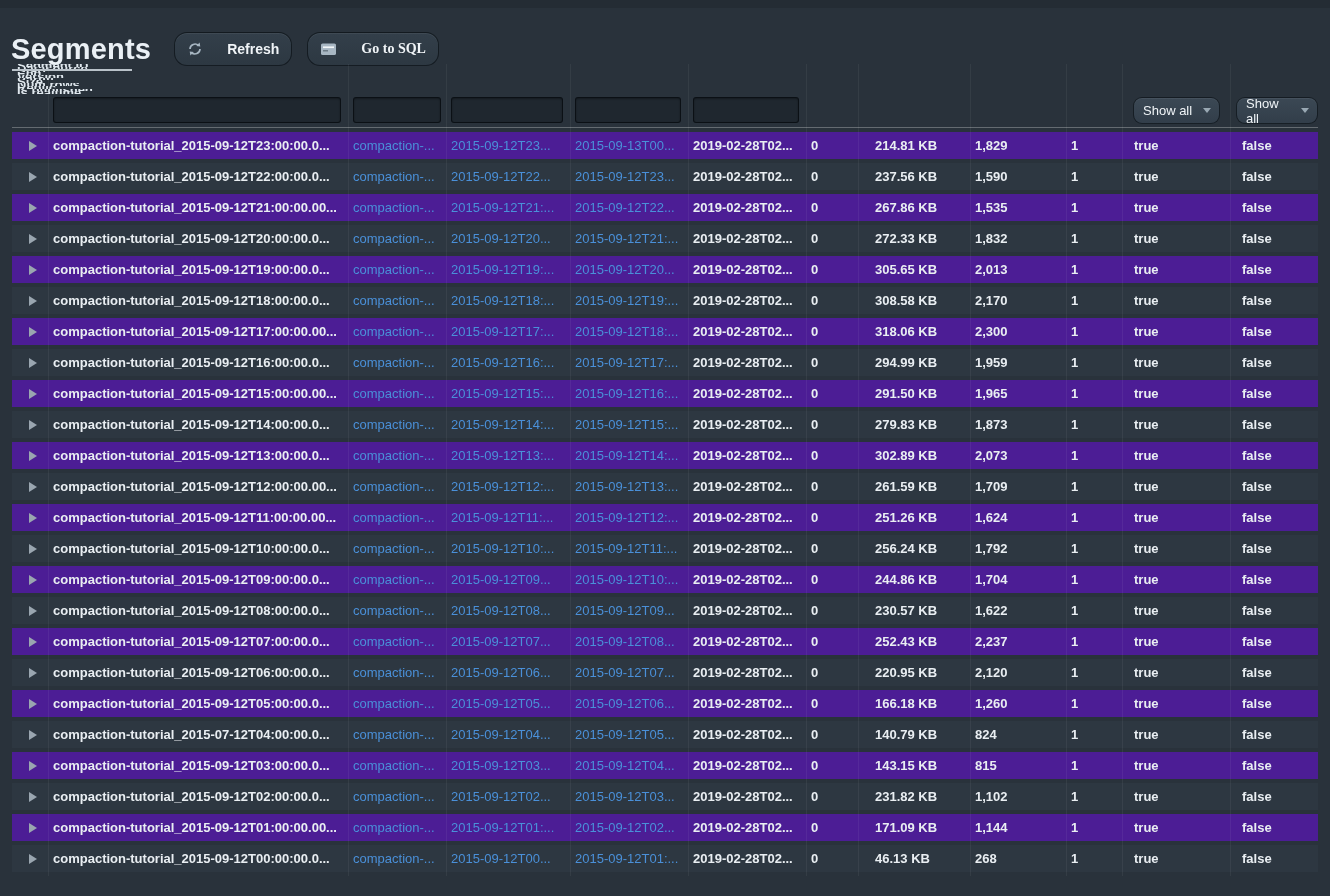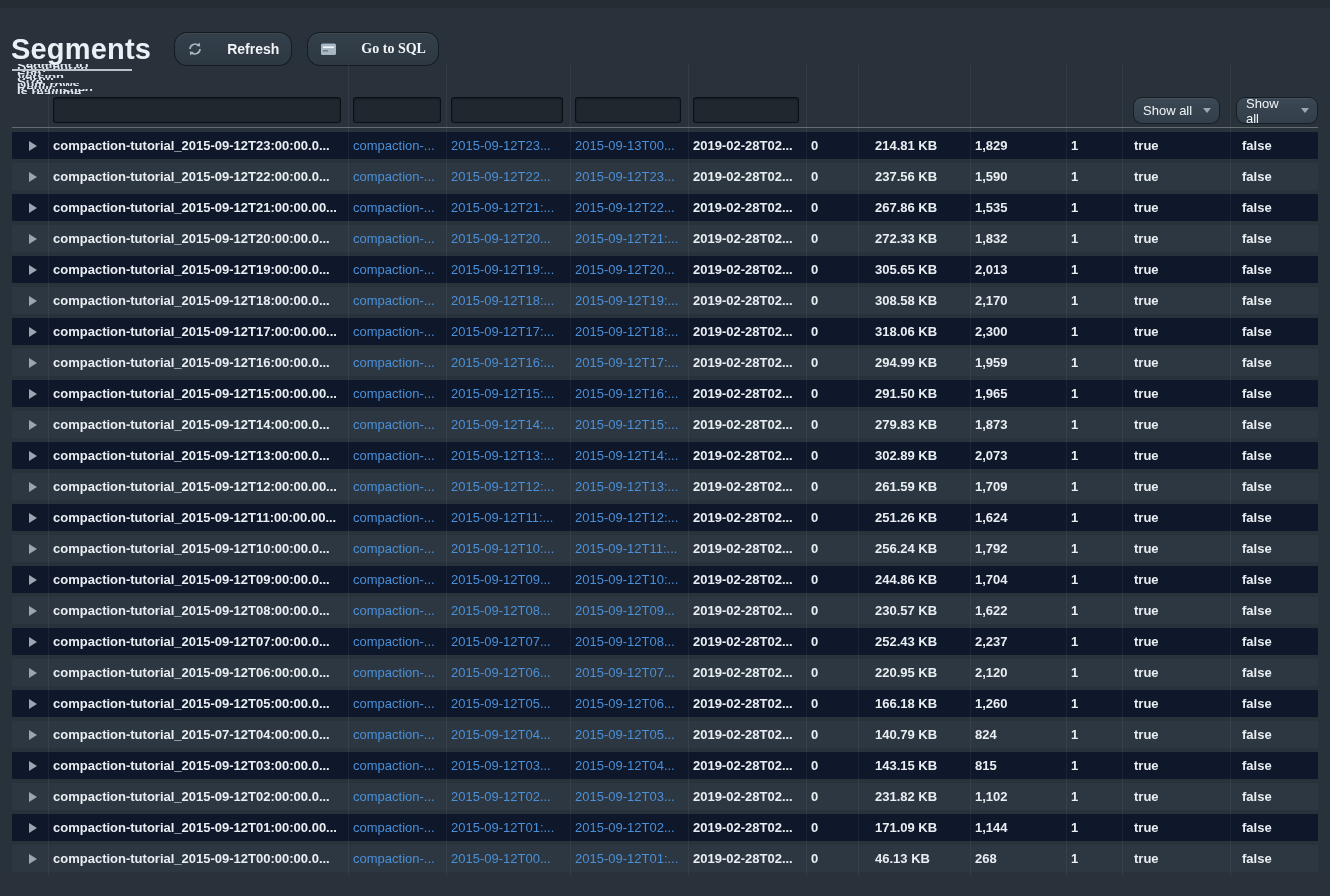--- a/index.html
+++ b/index.html
@@ -62,21 +62,21 @@
     border:1px solid rgba(9,14,18,.7);
     box-shadow:inset 0 1px 0 rgba(255,255,255,.06);
     color:#f0f4f7;font-size:13px;font-weight:400;
   }
   .sb10{margin-left:11px;width:87px;}
   .sb11{margin-left:6px;width:82px;}
   .caret{width:0;height:0;border-left:4px solid transparent;border-right:4px solid transparent;border-top:5px solid #99a8b3;margin-left:6px;}
 
   .tbody{padding-top:4px;}
   .tr{height:27px;margin-bottom:4px;}
-  .tr.odd{background:#0f172a;}
+  .tr.odd{background:#4c1d95;}
   .tr.even{background:#2d3741;align-items:center;}
   .bold{font-weight:700;}
   .td a{color:#4a90d9;text-decoration:none;cursor:pointer;font-weight:400;}
   .c7.td{padding-left:17px;}
   .c10.td,.c11.td{padding-left:12px;}
 
   .expander{display:flex;align-items:center;justify-content:center;width:100%;cursor:pointer;}
   .arrow{width:0;height:0;border-top:5px solid transparent;border-bottom:5px solid transparent;border-left:8px solid #9aa6b0;}
 
   .divider{position:absolute;top:0;bottom:0;width:1px;background:rgba(255,255,255,.055);}

